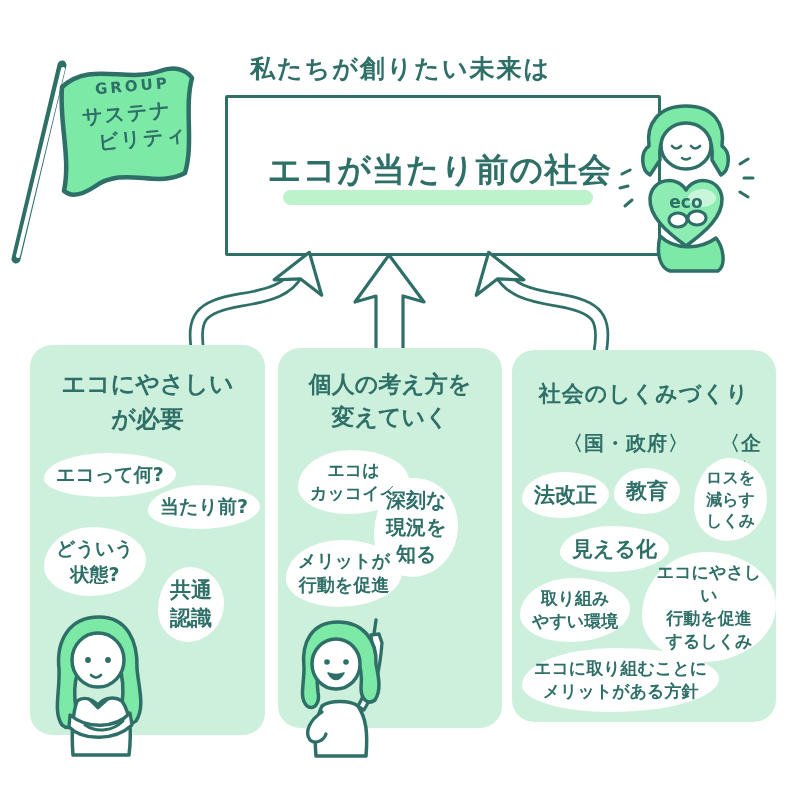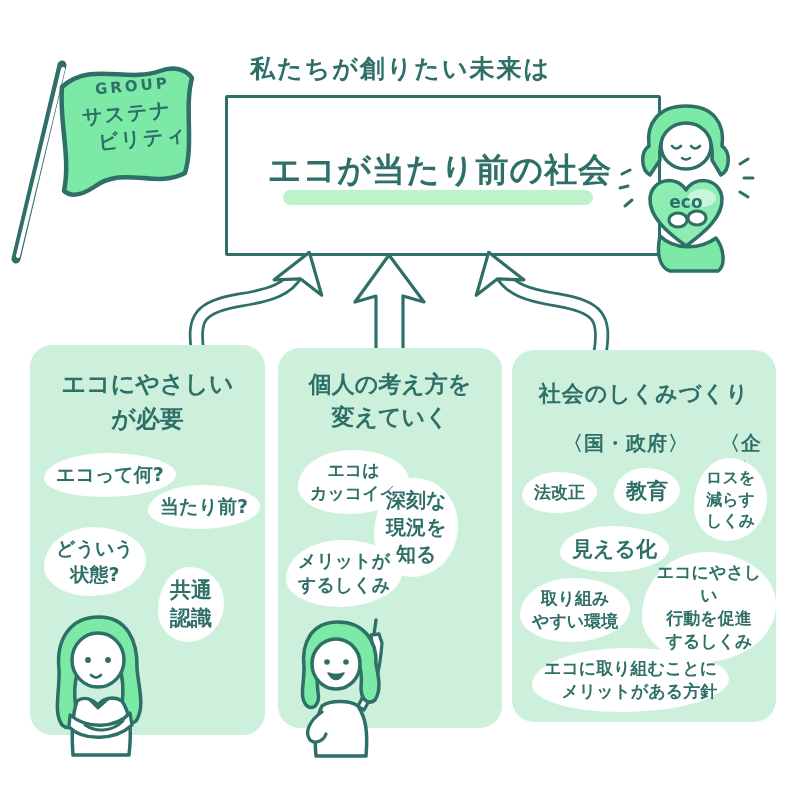--- a/index.html
+++ b/index.html
@@ -132,48 +132,48 @@
 
   <div class="abs col col2">
     <div class="col-title">個人の考え方を
 変えていく</div>
     <div class="blob ml" style="left:20px;top:102px;font-size:17px;">エコは
 カッコイイ</div>
     <div class="blob ml" style="left:96px;top:130px;font-size:20px;">深刻な
 現況を
 知る</div>
     <div class="blob ml" style="left:8px;top:192px;font-size:18px;">メリットが
-するしくみ</div>
+行動を促進</div>
     <div class="fig" style="left:0px;top:260px;">
       <svg width="135" height="160" viewBox="0 0 135 160">
         <path d="M80,98 C90,82 93,58 94,36 L93,27 L101,26 L104,35 C102,62 96,86 86,102 Z" fill="#ffffff" stroke="#2e6f68" stroke-width="3.3" stroke-linejoin="round"></path>
         <path d="M96,26 L98,12" fill="none" stroke="#2e6f68" stroke-width="3.3" stroke-linecap="round"></path>
         <path d="M60,14 C34,14 23,34 26,60 C26,78 21,90 29,98 C37,103 42,94 40,84 C37,62 43,42 60,38 C80,42 85,58 83,80 C83,90 89,98 97,92 C104,82 100,66 98,56 C99,32 85,14 60,14 Z" fill="#7ce9a7" stroke="#2e6f68" stroke-width="3.5" stroke-linejoin="round"></path>
         <ellipse cx="58" cy="56" rx="24" ry="25" fill="#ffffff" stroke="#2e6f68" stroke-width="3.5"></ellipse>
         <circle cx="49" cy="54" r="2.8" fill="#2e6f68"></circle>
         <circle cx="68" cy="54" r="2.8" fill="#2e6f68"></circle>
         <path d="M50,65 Q58,78 66,65 Q58,68 50,65 Z" fill="#2e6f68" stroke="#2e6f68" stroke-width="1.5" stroke-linejoin="round"></path>
         <path d="M44,98 C38,110 36,126 38,148 L88,148 C90,124 88,110 80,98 C72,92 52,92 44,98 Z" fill="#ffffff" stroke="#2e6f68" stroke-width="3.5" stroke-linejoin="round"></path>
         <path d="M44,104 C32,112 26,124 32,132 C38,137 46,132 48,126" fill="#ffffff" stroke="#2e6f68" stroke-width="3.3" stroke-linecap="round" stroke-linejoin="round"></path>
       </svg>
     </div>
   </div>
 
   <div class="abs col col3">
     <div class="col-title">社会のしくみづくり</div>
     <div class="subhead" style="left:16px;top:80px;margin-left:35px;">〈国・政府〉</div>
     <div class="subhead" style="left:168px;top:80px;margin-left:40px;">〈企業〉</div>
-    <div class="blob ml" style="left:10px;top:122px;font-size:17px;">法改正</div>
+    <div class="blob ml" style="left:10px;top:122px;font-size:21px;">法改正</div>
     <div class="blob ml" style="left:102px;top:118px;font-size:21px;">教育</div>
     <div class="blob ml" style="left:182px;top:108px;font-size:16px;">ロスを
 減らす
 しくみ</div>
     <div class="blob ml" style="left:48px;top:176px;font-size:21px;">見える化</div>
     <div class="blob ml" style="left:8px;top:228px;font-size:17px;">取り組み
 やすい環境</div>
     <div class="blob ml" style="left:130px;top:202px;font-size:17px;">エコにやさしい
 行動を促進
 するしくみ</div>
-    <div class="blob ml" style="left:20px;top:298px;font-size:17px;text-align:right;">エコに取り組むことに
+    <div class="blob ml" style="left:10px;top:298px;font-size:17px;text-align:center;">エコに取り組むことに
 メリットがある方針</div>
   </div>
 
 </div>
 
 </body></html>

